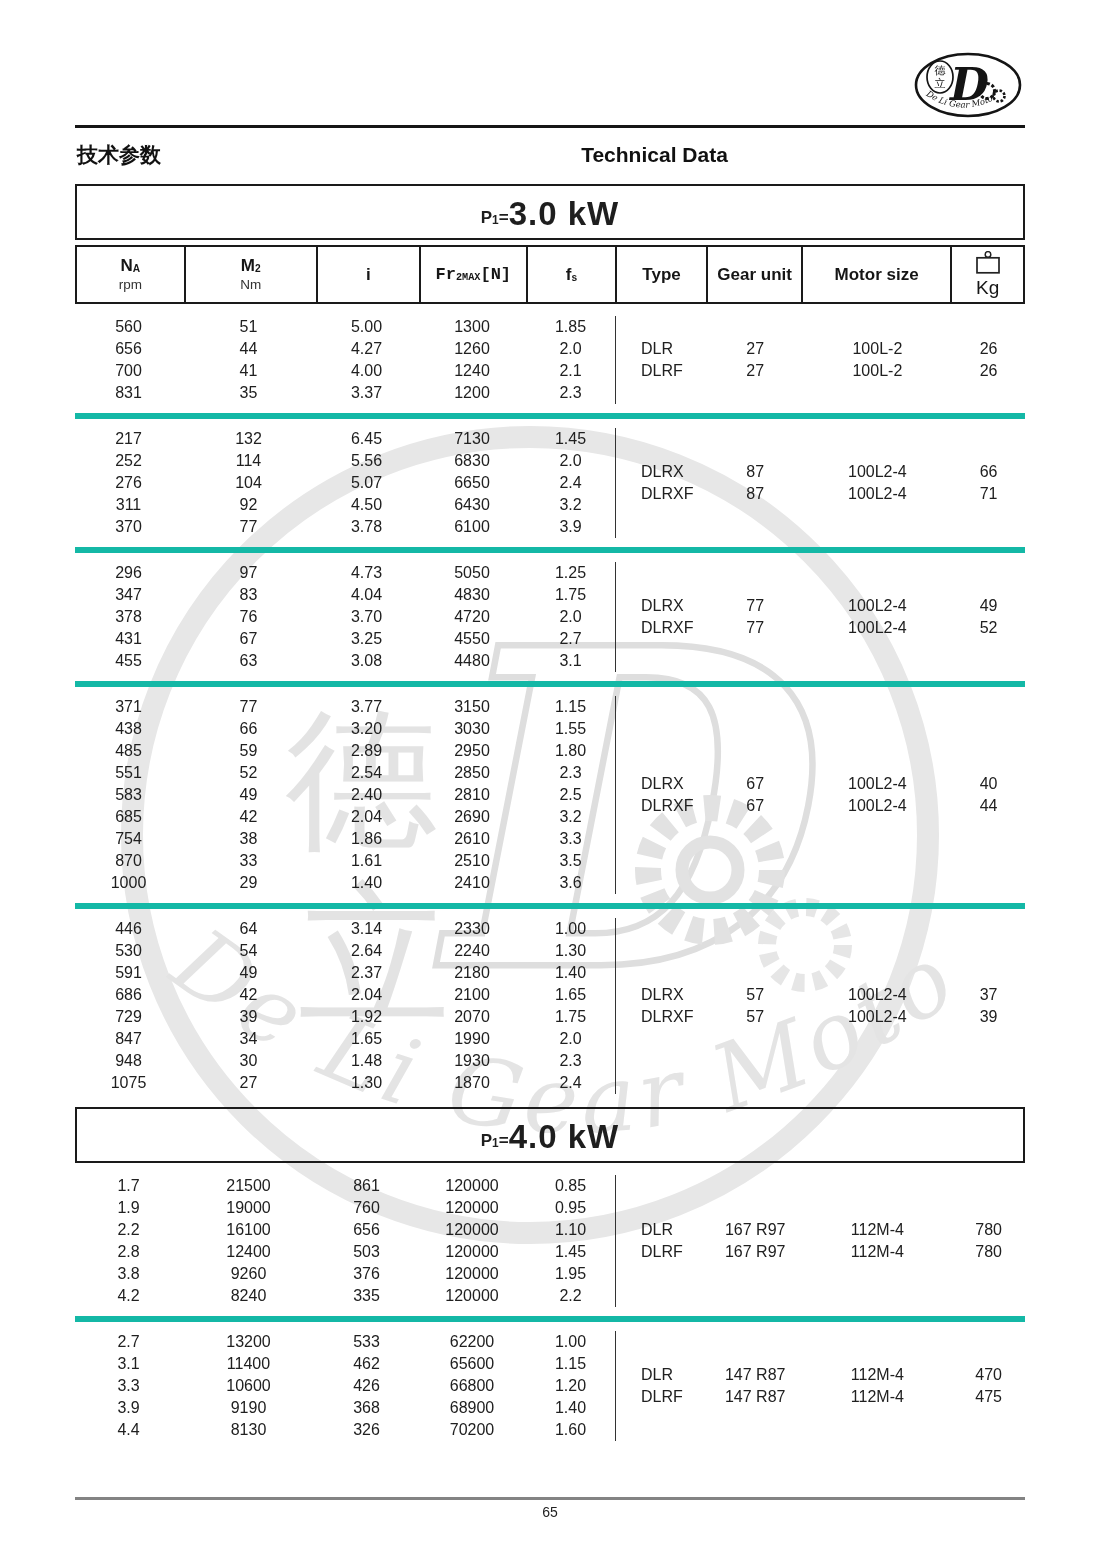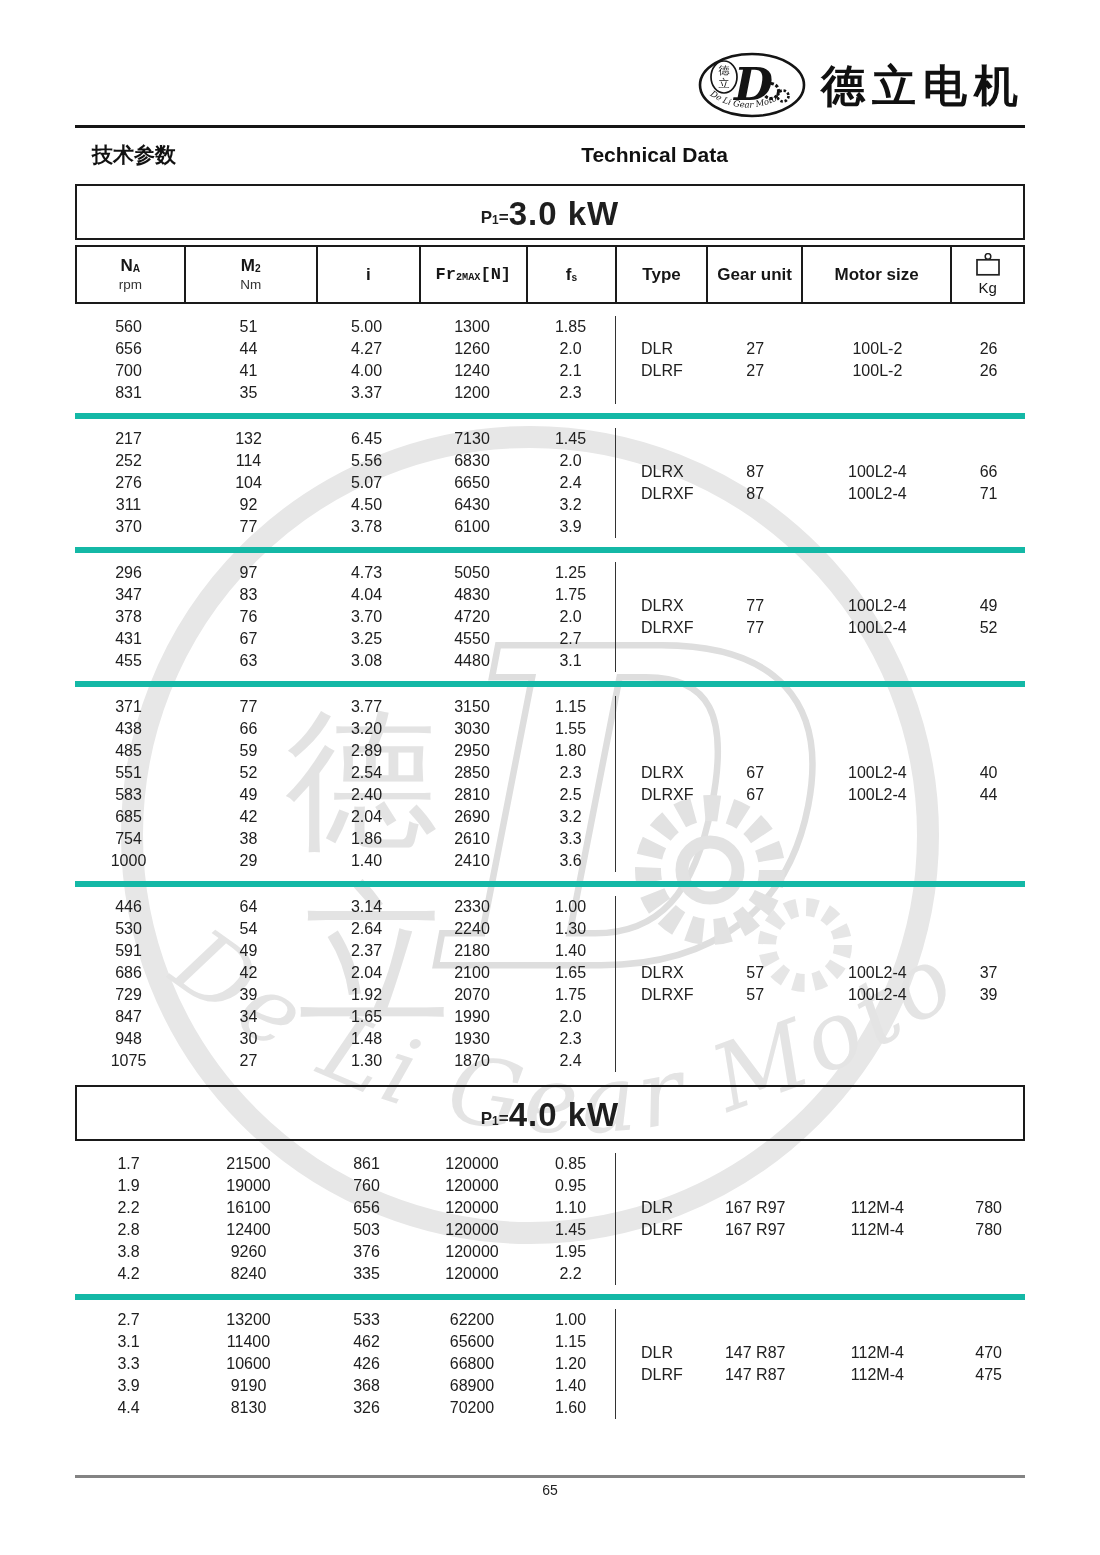--- a/index.html
+++ b/index.html
@@ -12,21 +12,21 @@
   .content { position:relative; z-index:2; width:950px; margin:0 auto; padding-top:50px; }
 
   
   .logo-row { display:flex; justify-content:flex-end; align-items:center; gap:12px; height:72px; }
   .brand {
     font-family:"DejaVu Serif","Liberation Serif",serif; font-weight:bold;
     font-size:44px; letter-spacing:7px; color:#101010; white-space:nowrap;
   }
   .rule { height:3px; background:#151515; margin-top:3px; }
   .title-row { position:relative; margin-top:13px; height:30px; }
-  .t-cn { position:absolute; left:2px; top:0; font-size:21px; font-weight:bold; color:#111;margin-left:15px; }
+  .t-cn { position:absolute; left:2px; top:0; font-size:21px; font-weight:bold; color:#111; }
   .t-en { position:absolute; left:61%; transform:translateX(-50%); top:2px; font-size:21px; font-weight:bold; color:#111; }
 
   
   .banner {
     border:2px solid #1a1a1a; height:56px; box-sizing:border-box; margin-top:13px;
     display:flex; align-items:flex-end; justify-content:center; padding-bottom:8px;
   }
   .banner .bp { font-size:17px; font-weight:bold; line-height:1; padding-bottom:4px; }
   .banner .bp sub { font-size:0.7em; vertical-align:baseline; position:relative; top:0.12em; }
   .banner .bv { font-size:33px; font-weight:bold; line-height:1; letter-spacing:1px; }
@@ -37,21 +37,21 @@
   .th {
     box-sizing:border-box; border-left:2px solid #1a1a1a;
     display:flex; flex-direction:column; align-items:center; justify-content:center;
     font-weight:bold; font-size:17px; color:#161616; line-height:1.15;
   }
   .th:first-child { border-left:none; }
   .th sub { font-size:0.6em; vertical-align:baseline; position:relative; top:0.08em; }
   .unit { font-size:13.5px; font-weight:400; color:#333; margin-top:1px; }
   .hc1{width:107px;} .hc2{width:133px;} .hc3{width:103px;} .hc4{width:108px;font-family:Liberation Mono, monospace;}
   .hc5{width:89px;}  .hc6{width:92px;text-align:center;}  .hc7{width:95px;}  .hc8{width:150px;} .hc9{width:73px;}
-  .kglabel { font-size:15px; font-weight:400; margin-top:1px; }
+  .kglabel { font-size:19px; font-weight:400; margin-top:1px; }
 
   
   .blocks { margin-top:3px; }
   .block { display:flex; border-bottom:6px solid #14b8a6; padding:9px 0; }
   .blocks .block:last-child { border-bottom:none; }
   .bleft { width:540px; }
   .drow { display:flex; height:22px; line-height:22px; }
   .dc { font-size:16px; text-align:center; color:#202020; }
   .c1{width:107px;} .c2{width:133px;} .c3{width:103px;} .c4{width:108px;} .c5{width:89px;}
   .bright {
@@ -99,21 +99,20 @@
         <text x="37" y="50" font-size="45" font-style="italic" font-weight="bold" font-family="DejaVu Serif, Liberation Serif, serif" fill="#141414">D</text>
         <g>
           <circle cx="74" cy="41" r="7.5" fill="none" stroke="#141414" stroke-width="3" stroke-dasharray="3 2"></circle>
           <circle cx="86" cy="46" r="5.5" fill="none" stroke="#141414" stroke-width="2.6" stroke-dasharray="2.5 1.8"></circle>
         </g>
         <path id="logo-arc" d="M 11,44 Q 54,74 99,38" fill="none"></path>
         <text font-size="8.5" font-style="italic" font-family="DejaVu Serif, Liberation Serif, serif" fill="#141414">
           <textPath href="#logo-arc" startOffset="2%">De Li Gear Motor</textPath>
         </text>
       </svg>
-      <div class="brand">德立电机</div>
     </div>
 
     <div class="rule"></div>
 
     <div class="title-row">
       <div class="t-cn">技术参数</div>
       <div class="t-en">Technical Data</div>
     </div>
 
     <div class="banner">
@@ -355,20 +354,27 @@
               <div class="dc c5">3.2</div>
             </div>
             <div class="drow">
               <div class="dc c1">754</div>
               <div class="dc c2">38</div>
               <div class="dc c3">1.86</div>
               <div class="dc c4">2610</div>
               <div class="dc c5">3.3</div>
             </div>
             <div class="drow">
+              <div class="dc c1">870</div>
+              <div class="dc c2">33</div>
+              <div class="dc c3">1.61</div>
+              <div class="dc c4">2510</div>
+              <div class="dc c5">3.5</div>
+            </div>
+            <div class="drow">
               <div class="dc c1">1000</div>
               <div class="dc c2">29</div>
               <div class="dc c3">1.40</div>
               <div class="dc c4">2410</div>
               <div class="dc c5">3.6</div>
             </div>
           </div>
           <div class="bright">
             <div class="trow">
               <div class="tc tt">DLRX</div>

